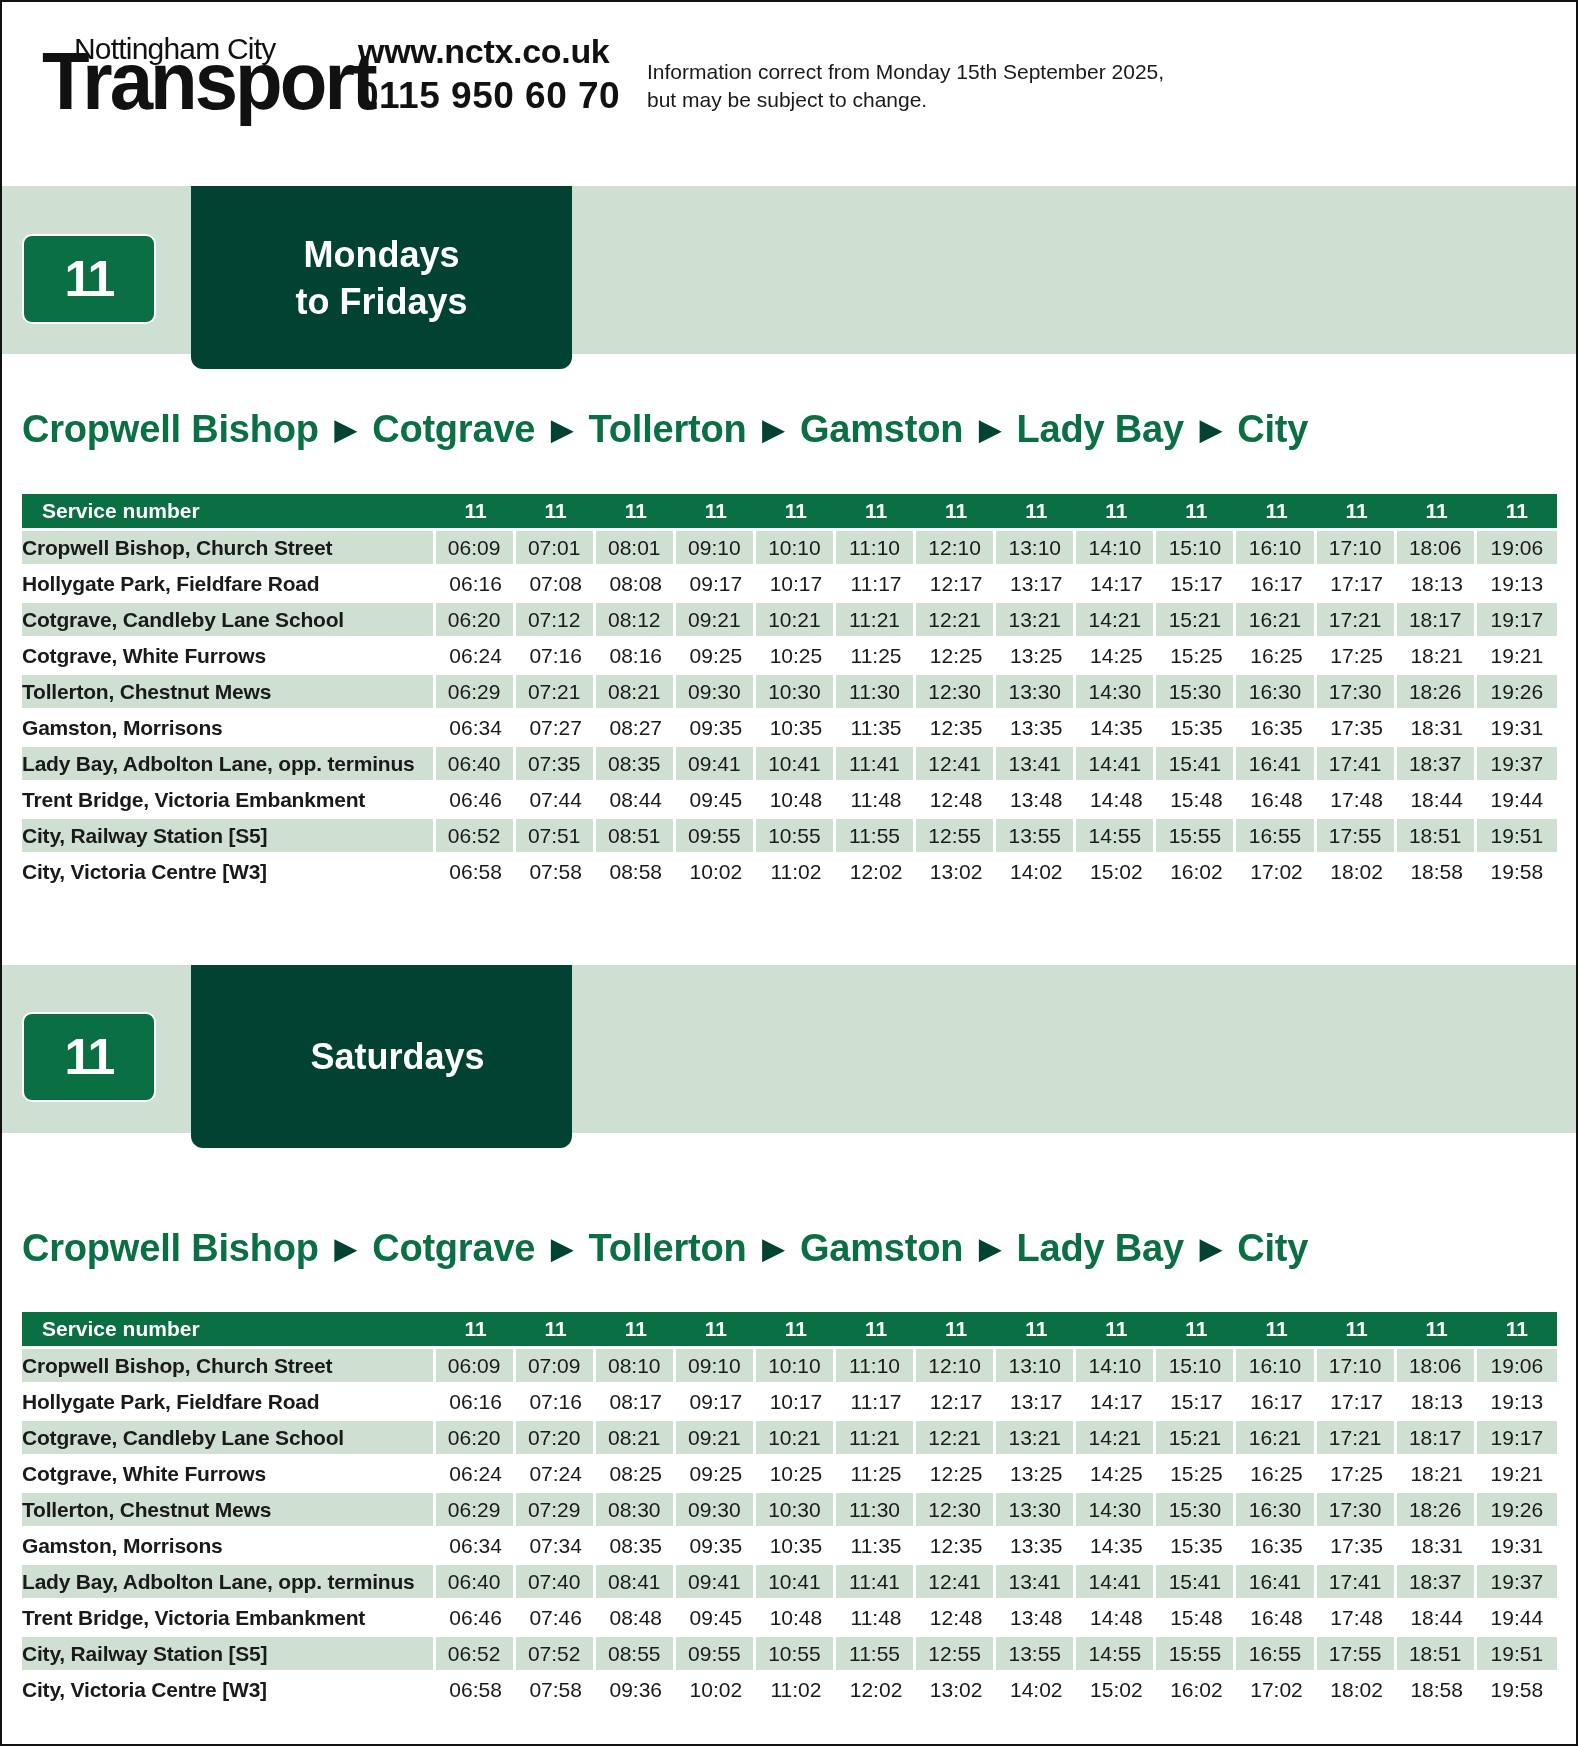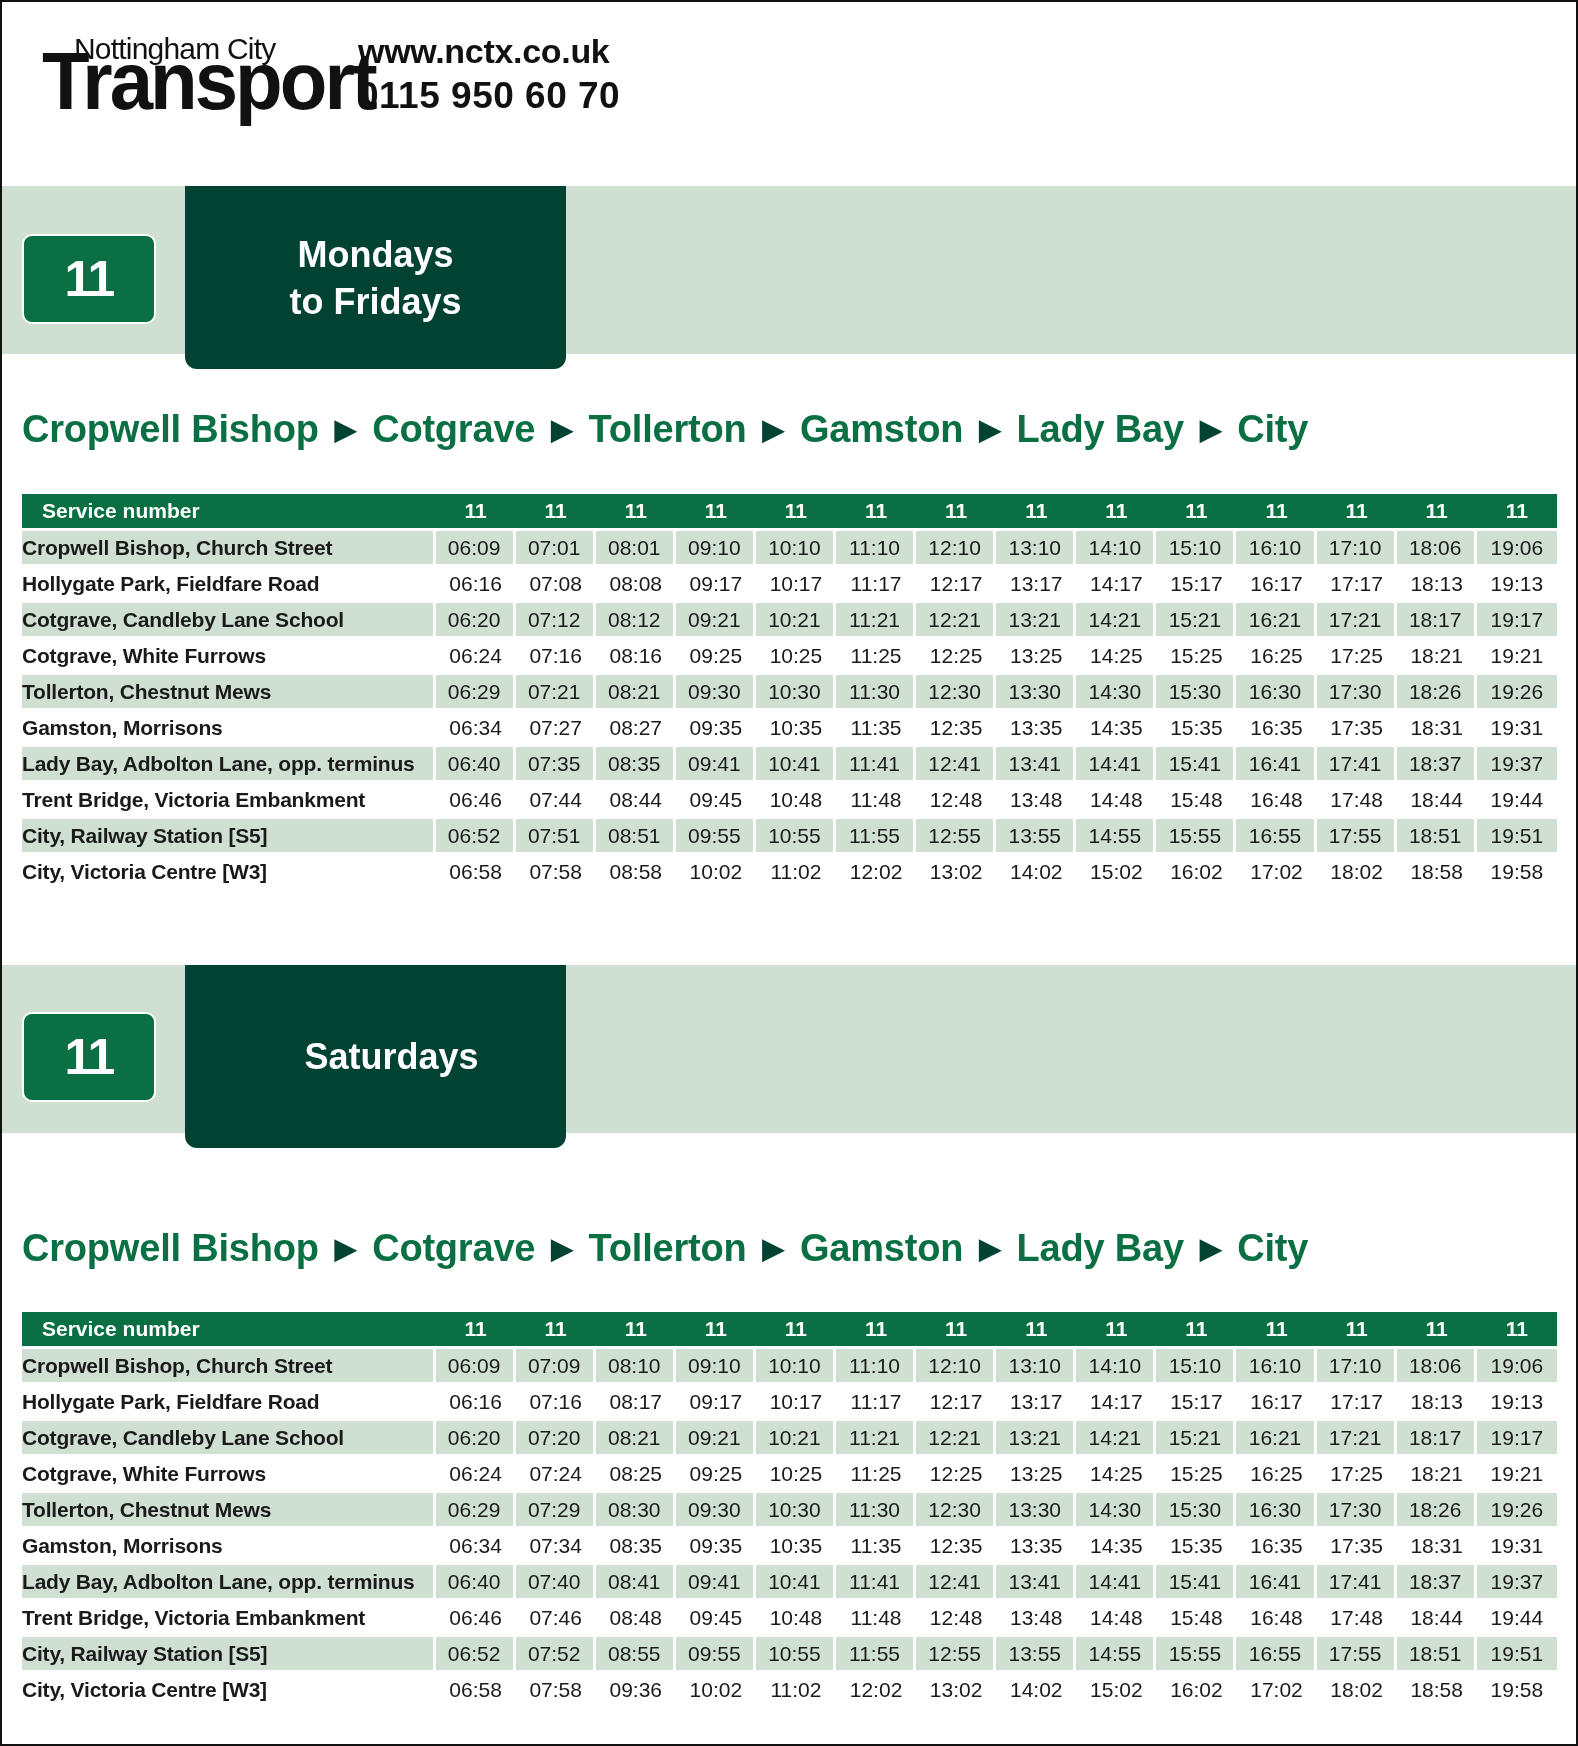--- a/index.html
+++ b/index.html
@@ -35,21 +35,21 @@
   .band {
     position: absolute; left: 2px; width: 1574px; height: 168px; background: #cfe0d3;
   }
   .route-badge {
     position: absolute; left: 22px; width: 134px; height: 90px;
     background: #0a6f42; border: 2px solid #ffffff; border-radius: 10px;
     color: #fff; font-size: 50px; font-weight: 700;
     display: flex; align-items: center; justify-content: center; letter-spacing: -2px;
   }
   .day-panel {
-    position: absolute; left: 185px; width: 381px; height: 183px;
+    position: absolute; left: 191px; width: 381px; height: 183px;
     background: #014233; border-radius: 0 0 12px 12px;
     color: #fff; font-size: 36px; font-weight: 700; text-align: center;
     display: flex; flex-direction: column; align-items: center; justify-content: center;
     line-height: 47px;
   }
 
   
   .route-title {
     position: absolute; left: 22px; font-size: 38px; font-weight: 700; color: #0a6f42;
     white-space: nowrap; letter-spacing: -0.2px; display: flex; align-items: center;
@@ -74,20 +74,24 @@
 
 <div class="header">
   <div class="logo">
     <span class="logo-small">Nottingham City</span>
     <span class="logo-big">Transport</span>
   </div>
   <div class="contact">
     <div class="contact-web">www.nctx.co.uk</div>
     <div class="contact-phone">0115 950 60 70</div>
   </div>
+  <div class="notice">
+    <div>Information correct from Monday 15th September 2025,</div>
+    <div>but may be subject to change.</div>
+  </div>
 </div>
 
 <div class="band" style="top:186px;"></div>
 <div class="route-badge" style="top:234px;">11</div>
 <div class="day-panel" style="top:186px;">
   <div>Mondays</div>
   <div>to Fridays</div>
 </div>
 <div class="route-title" style="top:408px;">
     <span>Cropwell Bishop</span>

